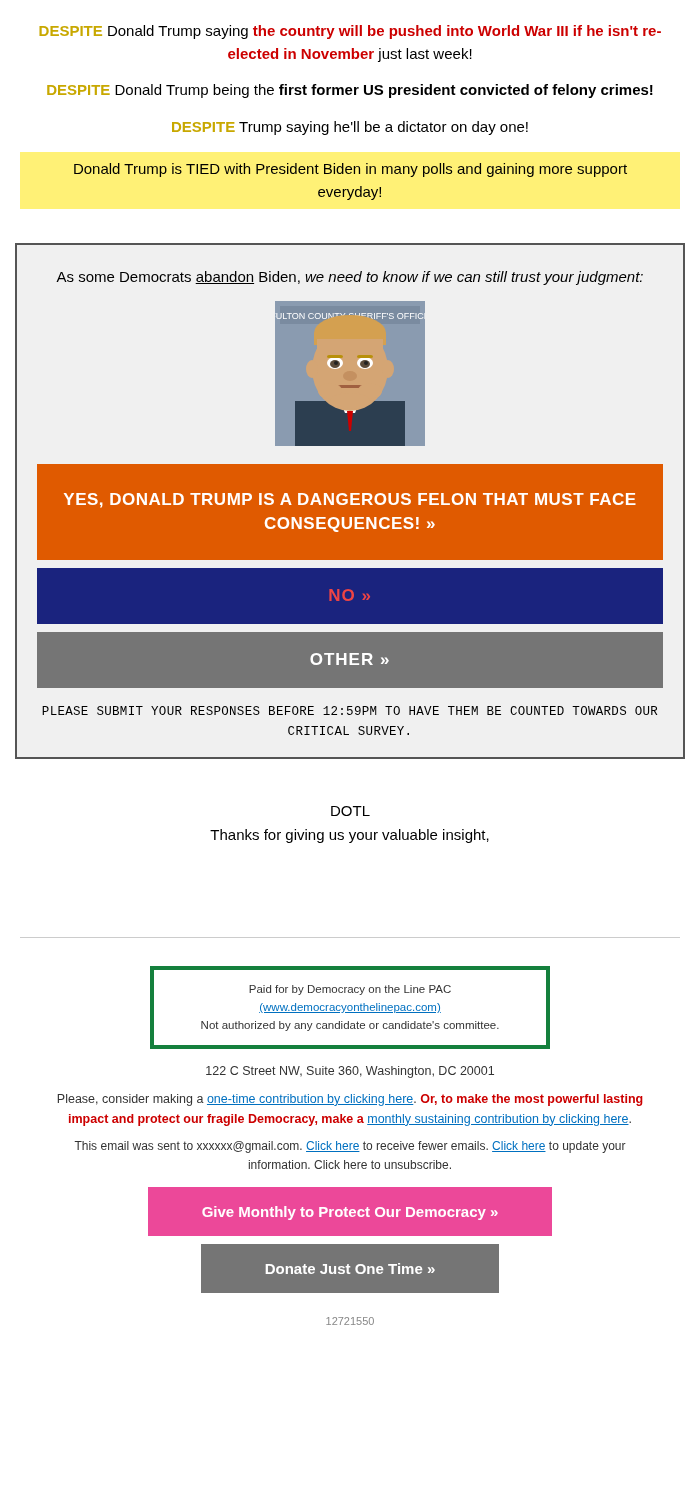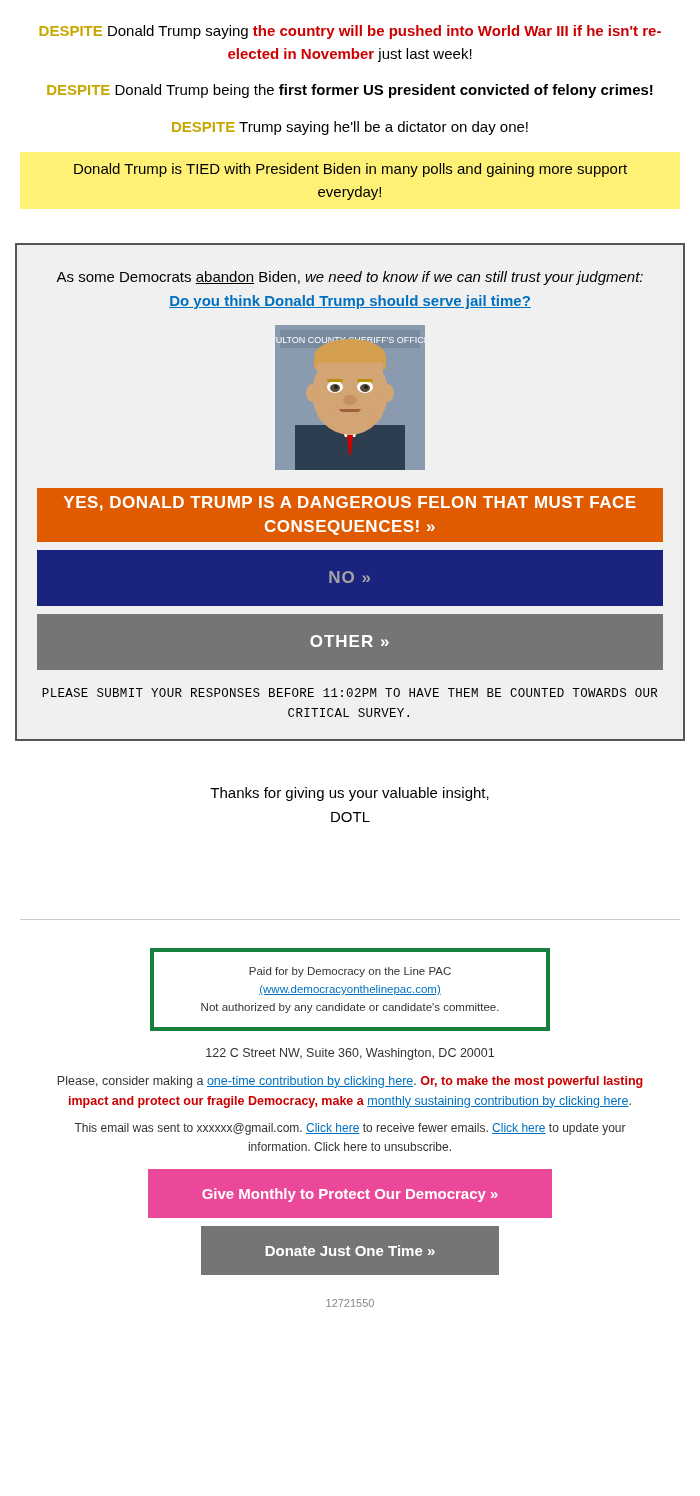--- a/index.html
+++ b/index.html
@@ -77,33 +77,33 @@
       height: 145px;
     }
     .btn-orange {
       display: block;
       width: 100%;
       background: #e05a00;
       color: #fff;
       font-weight: bold;
       font-size: 17px;
       text-align: center;
-      padding: 3px 10px;
+      padding: 24px 10px;
       border: none;
       cursor: pointer;
       margin-bottom: 8px;
       text-transform: uppercase;
       letter-spacing: 0.5px;
       line-height: 1.4;
     }
     .btn-navy {
       display: block;
       width: 100%;
       background: #1a237e;
-      color: #a3a3a3;
+      color: #ef4444;
       font-weight: bold;
       font-size: 17px;
       text-align: center;
       padding: 18px 10px;
       border: none;
       cursor: pointer;
       margin-bottom: 8px;
       text-transform: uppercase;
       letter-spacing: 1px;
     }
@@ -238,21 +238,20 @@
   </p>
   <p>
     <span class="despite-label">DESPITE</span><span> Trump saying he'll be a dictator on day one!</span>
   </p>
   <span class="yellow-highlight">Donald Trump is TIED with President Biden in many polls and gaining more support everyday!</span>
 </div>
 
 <div class="survey-box">
   <p class="survey-intro">
     <span>As some Democrats </span><span style="text-decoration:underline;margin-top:8px;">abandon</span><span> Biden, </span><em>we need to know if we can still trust your judgment:</em><br>
-    <a href="#" class="survey-link">Do you think Donald Trump should serve jail time?</a>
   </p>
 
   <div class="mugshot-container">
     <div class="mugshot-img">
       
       <svg viewBox="0 0 150 145" xmlns="http://www.w3.org/2000/svg">
 
         <rect width="150" height="145" fill="#8a9bb0"></rect>
 
         <rect x="5" y="5" width="140" height="18" fill="#7a8ba0"></rect>
@@ -295,26 +294,26 @@
 
         <ellipse cx="75" cy="100" rx="20" ry="8" fill="#d4a574"></ellipse>
       </svg>
     </div>
   </div>
 
   <button class="btn-orange">YES, DONALD TRUMP IS A DANGEROUS FELON THAT MUST FACE CONSEQUENCES! »</button>
   <button class="btn-navy">NO »</button>
   <button class="btn-gray">OTHER »</button>
 
-  <p class="submit-notice">PLEASE SUBMIT YOUR RESPONSES BEFORE 11:02PM TO HAVE THEM BE COUNTED TOWARDS OUR CRITICAL SURVEY.</p>
+  <p class="submit-notice">PLEASE SUBMIT YOUR RESPONSES BEFORE 12:59PM TO HAVE THEM BE COUNTED TOWARDS OUR CRITICAL SURVEY.</p>
 </div>
 
 <div class="thanks-section">
+  <p>DOTL</p>
   <p>Thanks for giving us your valuable insight,</p>
-  <p>DOTL</p>
 </div>
 
 <div class="spacer"></div>
 
 <hr class="footer-divider">
 
 <div class="footer-section">
   <div class="footer-paid-box">
     <span>Paid for by Democracy on the Line PAC</span><br>
     <a href="#">(www.democracyonthelinepac.com)</a><br>

